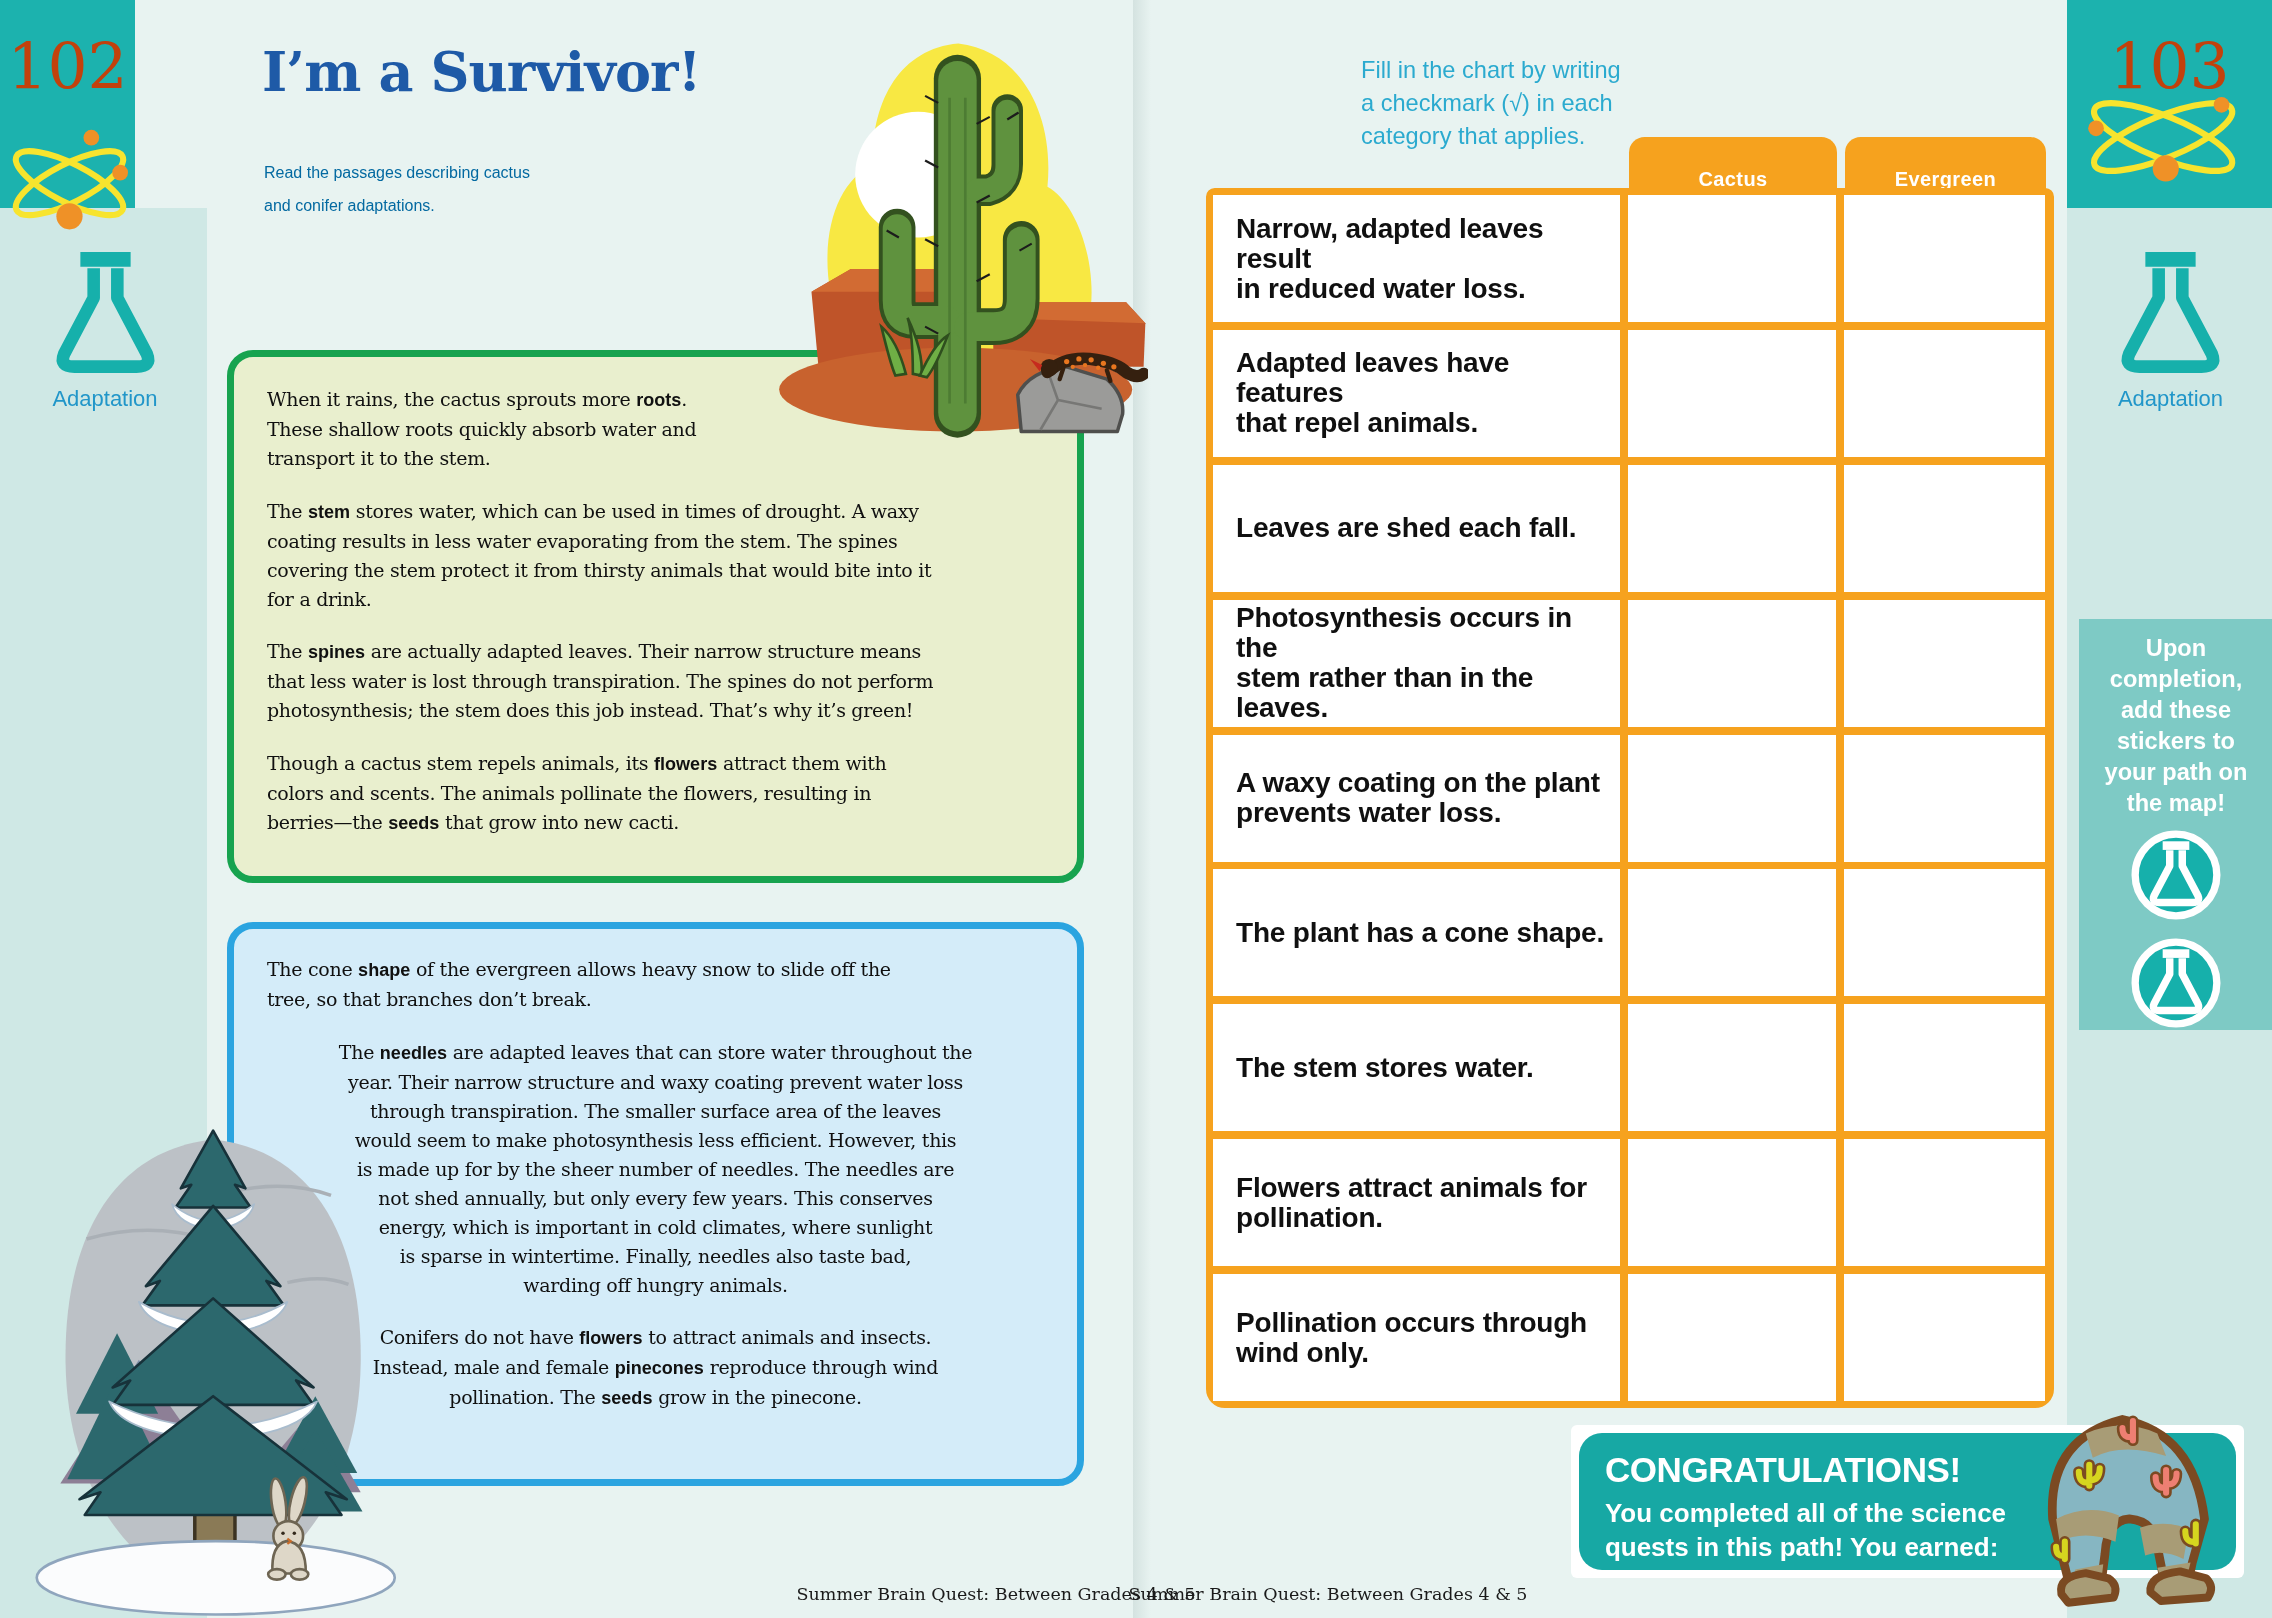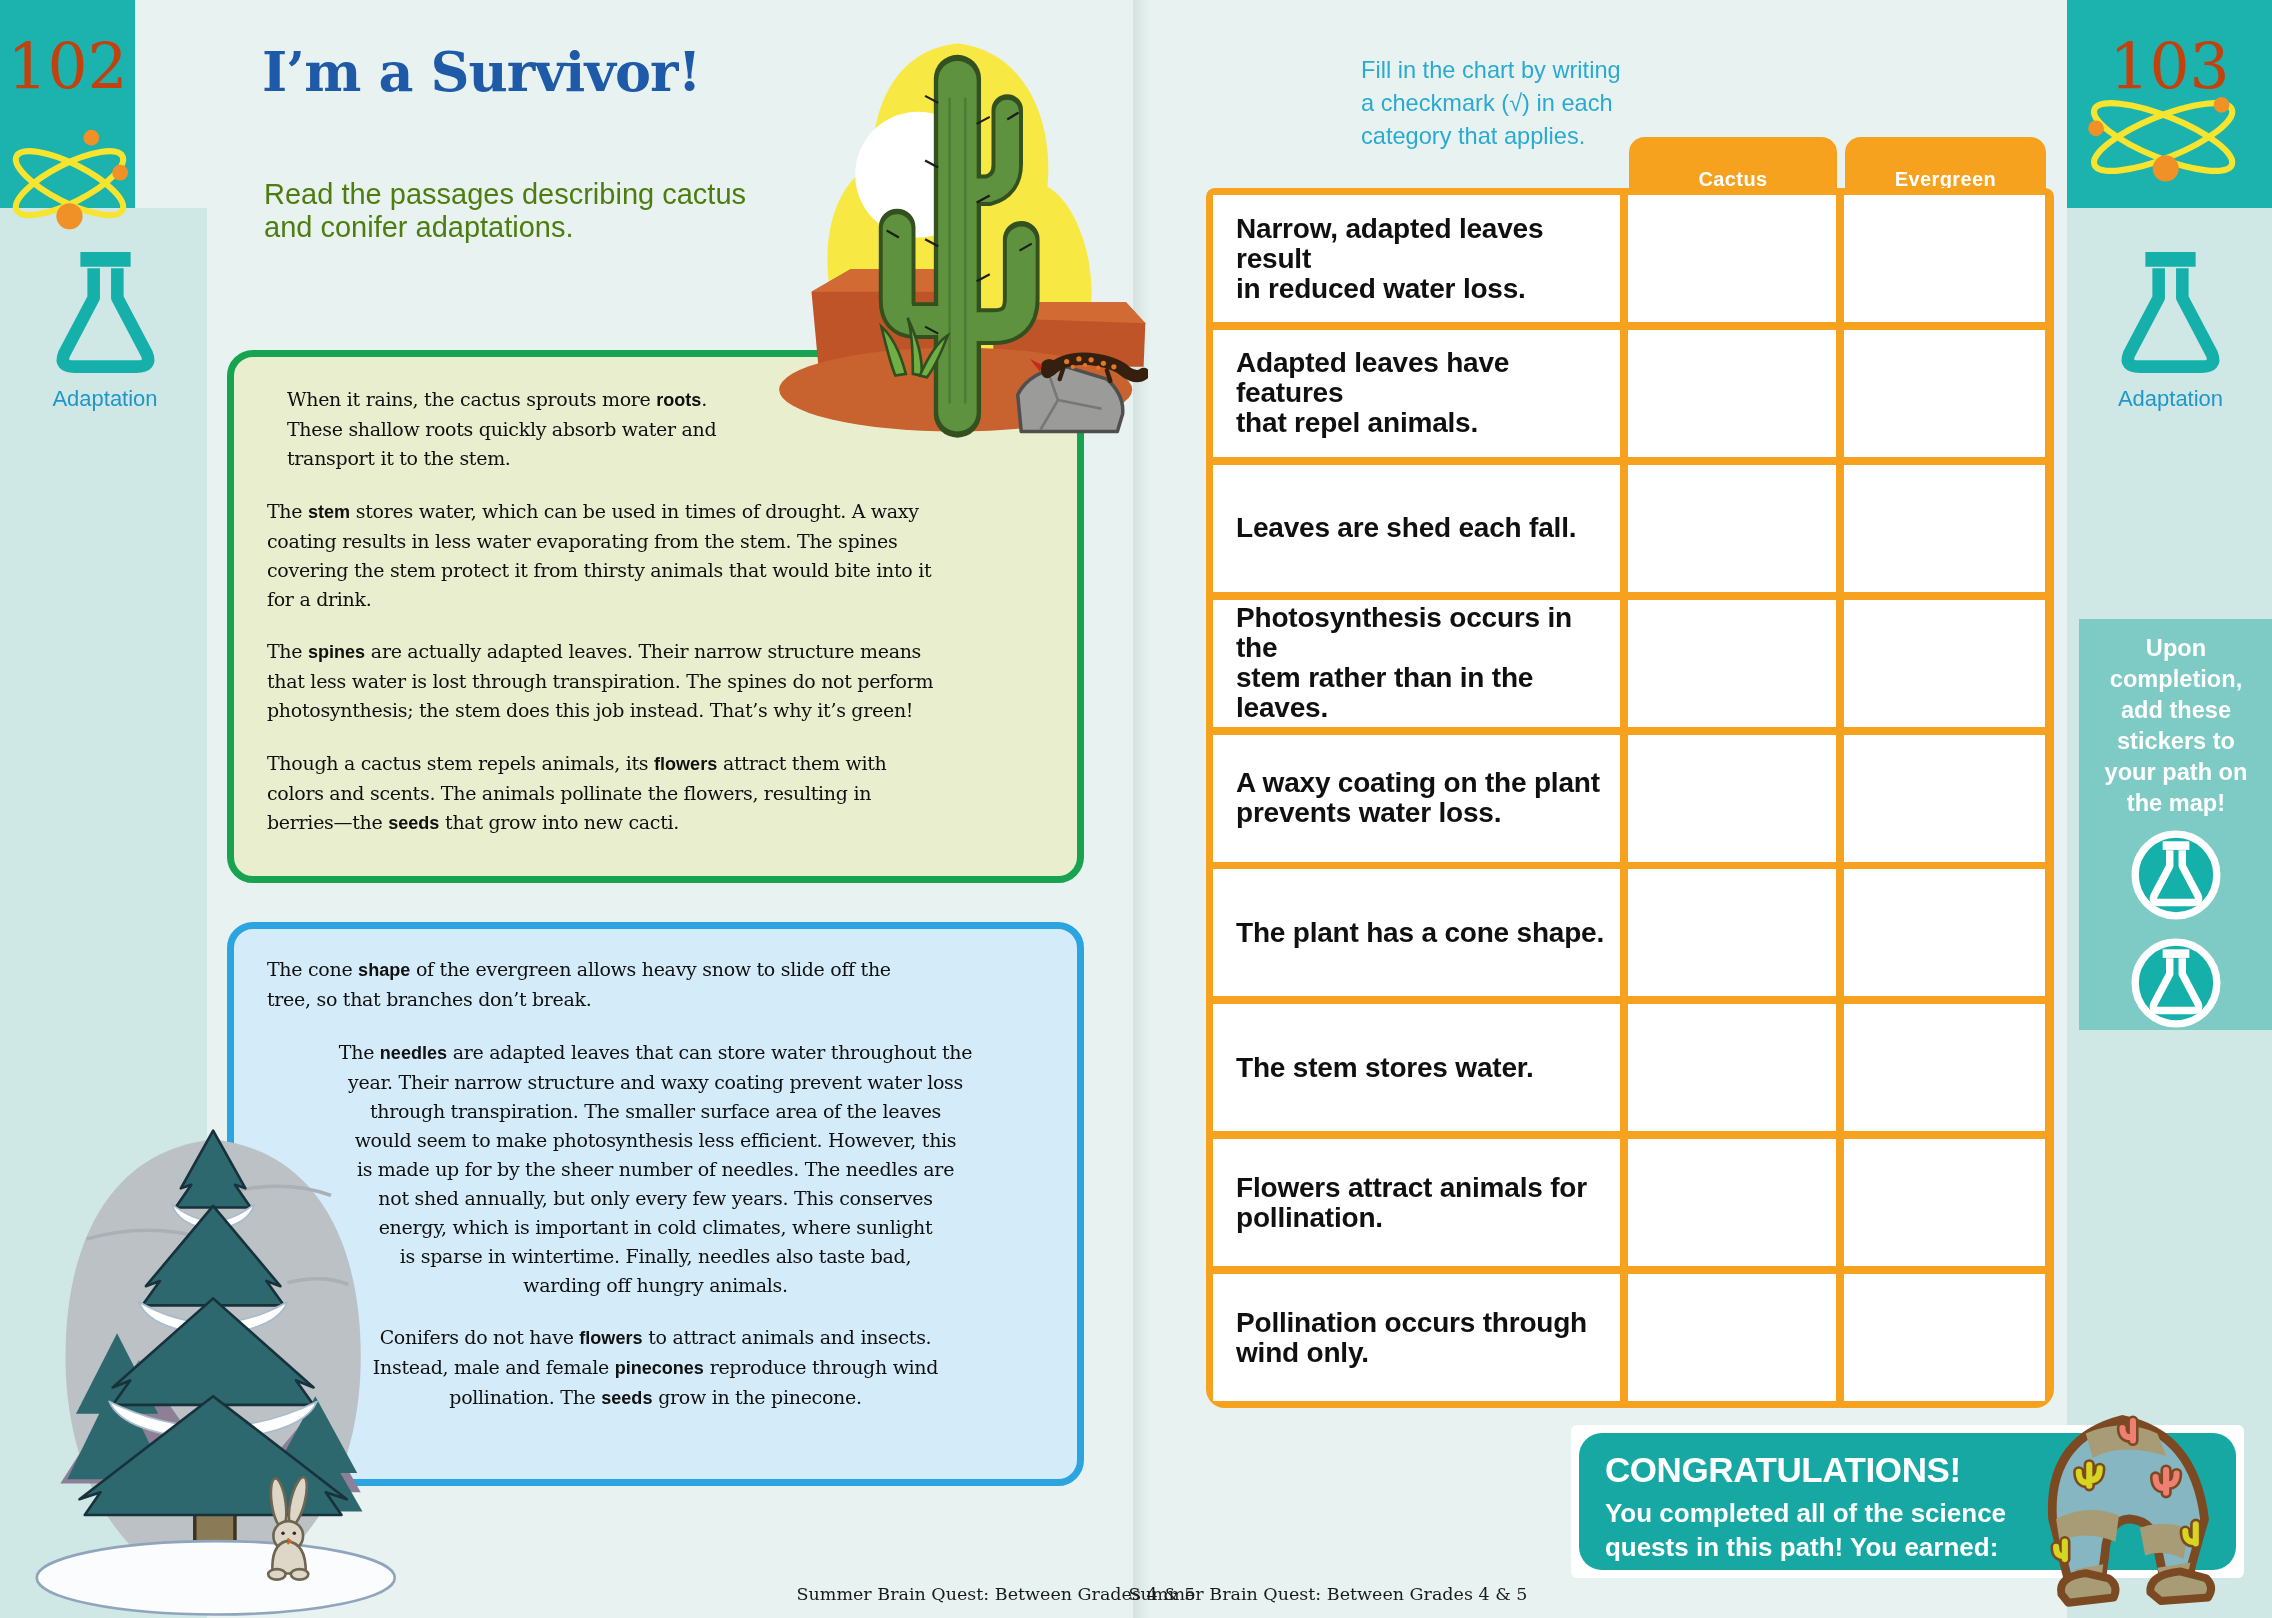--- a/index.html
+++ b/index.html
@@ -27,36 +27,36 @@
   .flask-wrap.left  { left:17.5px;  top:252px; width:175px; }
   .flask-wrap.right { left:2083px; top:252px; width:175px; }
   .flask-label { margin-top:8.7px; color:#2196c9; font-size:22px; }
   
   .title {
     position:absolute; left:262px; top:40px;
     font-family:"DejaVu Serif", serif; font-weight:700;
     font-size:54px; color:#1e5aa7; letter-spacing:-0.9px;
   }
   .subtitle {
-    position:absolute; left:264px; top:178px;
-    color:#4d7c0f; font-size:29px; line-height:33px; white-space:pre-line;
+    position:absolute; left:264px; top:156px;
+    color:#0369a1; font-size:16px; line-height:33px; white-space:pre-line;
   }
   
   .passage-box {
     position:absolute; left:227px; width:857px;
     border-radius:26px; z-index:1;
     font-family:"DejaVu Serif", serif; font-size:19px; line-height:29px;
     letter-spacing:-0.3px; color:#101010;
   }
   .passage-box p { white-space:pre-line; margin-bottom:23.6px; }
   .passage-box p:last-child { margin-bottom:0; }
   .green-box { top:350px; height:533px; background:#e9efce; border:7px solid #17a34f; padding:28px 33px 15.7px; }
   .blue-box  { top:922px; height:564px; background:#d4ecf9; border:7px solid #2ba4e0; padding:26px 33px 15.7px; }
   .blue-box p.centered { text-align:center; }
-  .green-box p.narrow { max-width:577px;margin-left:20px; }
+  .green-box p.narrow { max-width:577px; }
   .bold-term { font-family:"Liberation Sans", sans-serif; font-weight:700; font-size:0.95em; letter-spacing:0; }
   
   .instructions {
     position:absolute; left:1361px; top:54px; width:350px;
     color:#2baacf; font-size:23.6px; line-height:33px; white-space:pre-line;
   }
   .chart-tab {
     position:absolute; top:112px; height:84px; background:#f6a21e;
     border-radius:15.7px 15.7px 0 0; color:#fff; font-weight:700; font-size:20px;
     display:flex; align-items:center; justify-content:center; letter-spacing:0.4px;

